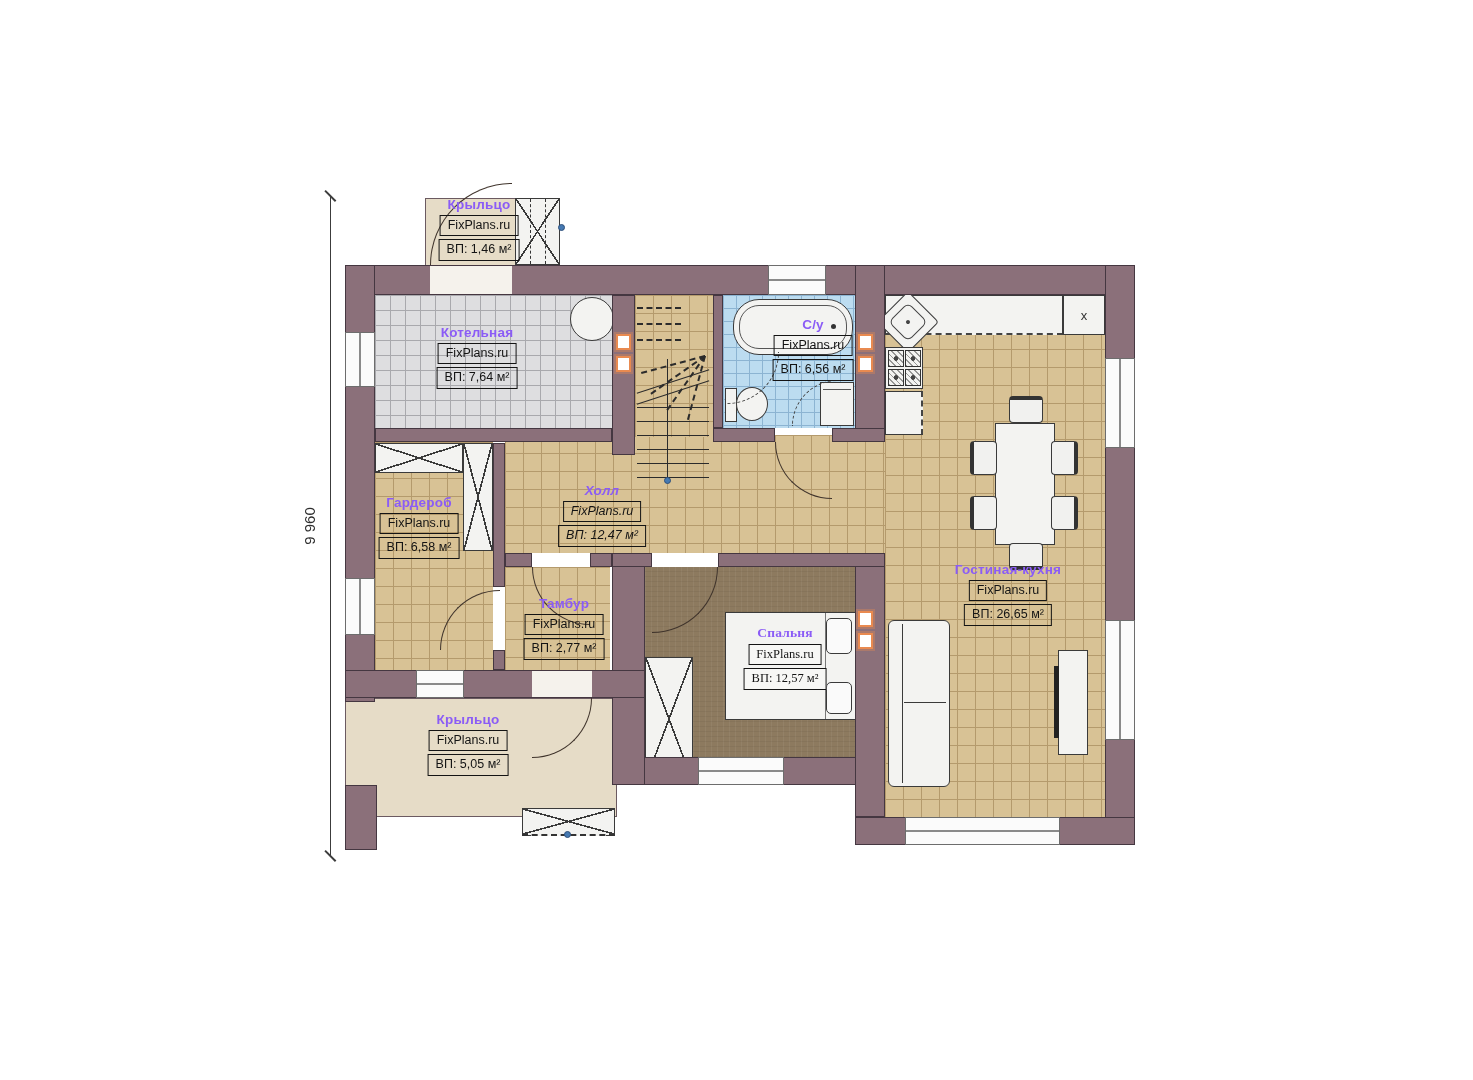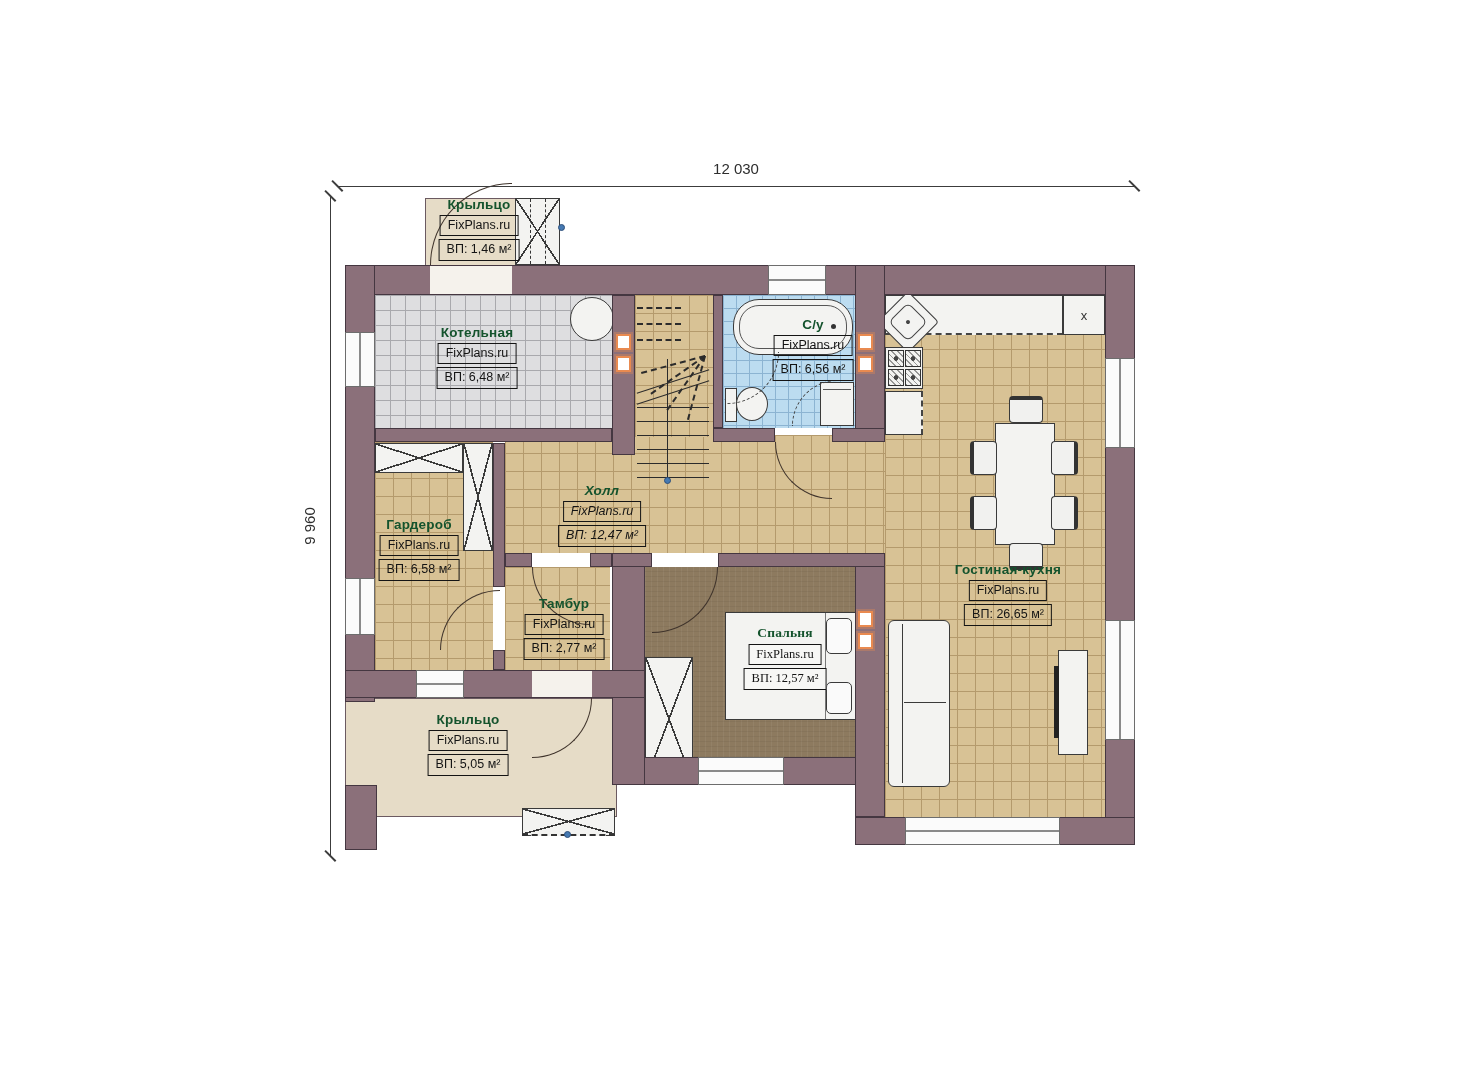--- a/index.html
+++ b/index.html
@@ -41,21 +41,21 @@
   .arc-tl{border-top-left-radius:100% 100%;border-top-width:1.6px;border-left-width:1.6px;}
   .arc-bl{border-bottom-left-radius:100% 100%;border-bottom-width:1.6px;border-left-width:1.6px;}
   .arc-br{border-bottom-right-radius:100% 100%;border-bottom-width:1.6px;border-right-width:1.6px;}
   .arc-dashed{border-style:dashed;border-color:#444;}
   
   .sd{position:absolute;border-top:2px dashed #2b2b2b;}
   .ss{position:absolute;border-top:1.5px solid #2b2b2b;}
   .dot-blue{position:absolute;width:7px;height:7px;border-radius:50%;background:#4579b2;border:1px solid #2d4f7a;box-sizing:border-box;}
   
   .room-label{position:absolute;display:flex;flex-direction:column;align-items:center;transform:translateX(-50%);white-space:nowrap;}
-  .room-name{font-weight:bold;font-size:13.5px;color:#14532d;letter-spacing:.2px;}
+  .room-name{font-weight:bold;font-size:13.5px;color:#8b5cf6;letter-spacing:.2px;}
   .label-box{border:1.5px solid #141414;padding:1px 7px 2px 7px;font-size:12.5px;color:#141414;margin-top:3px;line-height:1.3;}
   
   .dim-line-h{position:absolute;border-top:1.3px solid #3c3c3c;}
   .dim-line-v{position:absolute;border-left:1.3px solid #3c3c3c;}
   .dim-tick{position:absolute;width:15px;height:1.6px;background:#3c3c3c;transform:rotate(45deg);}
   .dim-text{position:absolute;font-size:15px;color:#2e2e2e;}
   .chair{background:#f1f1ef;border:1.3px solid #3a3a3a;border-radius:4px;box-sizing:border-box;}
   .burner{position:absolute;border:1px solid #333;background:
     radial-gradient(circle at 50% 50%,#444 2px,transparent 2.6px),
     repeating-linear-gradient(45deg,rgba(60,60,60,.5) 0 1px,transparent 1px 4px);}
@@ -208,28 +208,28 @@
   <div class="abs z-arc arc arc-br" style="left:532px;top:698px;width:60px;height:60px;"></div>
 
   <div class="room-label z-label" style="left:479px;top:197px;">
     <div class="room-name">Крыльцо</div>
     <div class="label-box">FixPlans.ru</div>
     <div class="label-box">ВП: 1,46 м²</div>
   </div>
   <div class="room-label z-label" style="left:477px;top:325px;">
     <div class="room-name">Котельная</div>
     <div class="label-box">FixPlans.ru</div>
-    <div class="label-box">ВП: 6,48 м²</div>
+    <div class="label-box">ВП: 7,64 м²</div>
   </div>
   <div class="room-label z-label" style="left:813px;top:317px;justify-content:flex-end;">
     <div class="room-name">С/у</div>
     <div class="label-box">FixPlans.ru</div>
     <div class="label-box">ВП: 6,56 м²</div>
   </div>
-  <div class="room-label z-label" style="left:419px;top:495px;margin-top:22px;">
+  <div class="room-label z-label" style="left:419px;top:495px;">
     <div class="room-name">Гардероб</div>
     <div class="label-box">FixPlans.ru</div>
     <div class="label-box">ВП: 6,58 м²</div>
   </div>
   <div class="room-label z-label" style="left:602px;top:483px;font-style:italic;">
     <div class="room-name">Холл</div>
     <div class="label-box">FixPlans.ru</div>
     <div class="label-box">ВП: 12,47 м²</div>
   </div>
   <div class="room-label z-label" style="left:564px;top:596px;">
@@ -246,26 +246,20 @@
     <div class="room-name">Гостиная-кухня</div>
     <div class="label-box">FixPlans.ru</div>
     <div class="label-box">ВП: 26,65 м²</div>
   </div>
   <div class="room-label z-label" style="left:468px;top:712px;">
     <div class="room-name">Крыльцо</div>
     <div class="label-box">FixPlans.ru</div>
     <div class="label-box">ВП: 5,05 м²</div>
   </div>
 
-  <div class="abs z-dim" style="left:337px;top:160px;width:798px;height:30px;">
-    <div class="dim-text" style="left:50%;top:0;transform:translateX(-50%);">12 030</div>
-    <div class="dim-line-h" style="left:0;top:26px;width:798px;"></div>
-    <div class="dim-tick" style="left:-7px;top:25px;"></div>
-    <div class="dim-tick" style="left:790px;top:25px;"></div>
-  </div>
   <div class="abs z-dim" style="left:300px;top:196px;width:34px;height:660px;">
     <div class="dim-line-v" style="left:30px;top:0;height:660px;"></div>
     <div class="dim-text" style="left:-9px;top:50%;transform:translate(0,-50%) rotate(-90deg);">9 960</div>
     <div class="dim-tick" style="left:23px;top:-1px;"></div>
     <div class="dim-tick" style="left:23px;top:659px;"></div>
   </div>
 
 </div>
 
 </body></html>

